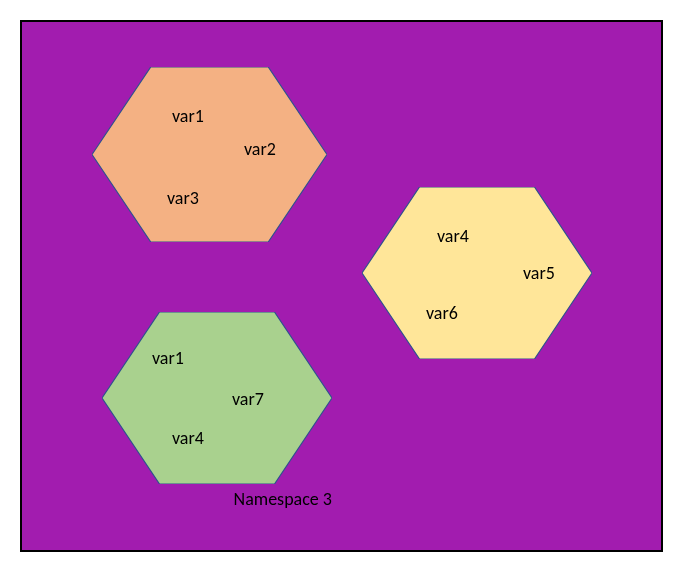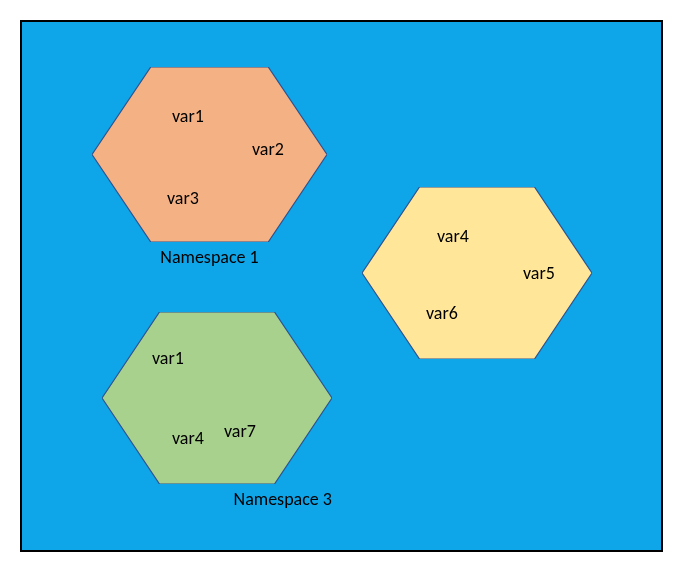--- a/index.html
+++ b/index.html
@@ -10,21 +10,21 @@
       height: 572px;
       position: relative;
     }
     .canvas {
       position: absolute;
       left: 20px;
       top: 20px;
       width: 643px;
       height: 532px;
       border: 2px solid #000;
-      background: #0ea5e9;
+      background: #a21caf;
     }
     .hexagon {
       position: absolute;
     }
     .hexagon svg {
       display: block;
     }
     .hex-label {
       position: absolute;
       font-size: 18px;
@@ -41,35 +41,34 @@
 </head>
 <body>
 
 <div class="canvas">
   <div id="hex-container">
       <div class="hexagon" style="left: 70px; top: 45px; width: 235px; height: 205px;">
         <svg width="235" height="175">
           <path d="M 58.75,0 L 176.25,0 L 235,87.5 L 176.25,175 L 58.75,175 L 0,87.5 Z" fill="#F4B183" stroke="#2E528F" stroke-width="1.2"></path>
         </svg>
         <span class="var" style="left: 80px; top: 38px;">var1</span>
-        <span class="var" style="left: 152px; top: 71px; margin-left: 8px;">var2</span>
+        <span class="var" style="left: 152px; top: 71px;">var2</span>
         <span class="var" style="left: 75px; top: 120px; text-align: center;">var3</span>
-        <div class="hex-label" style="top: 179px; left: 0px;">Namespace 1</div>
       </div>
       <div class="hexagon" style="left: 340px; top: 165px; width: 230px; height: 202px;">
         <svg width="230" height="172">
           <path d="M 57.5,0 L 172.5,0 L 230,86 L 172.5,172 L 57.5,172 L 0,86 Z" fill="#FFE699" stroke="#2E528F" stroke-width="1.2"></path>
         </svg>
         <span class="var" style="left: 75px; top: 38px;">var4</span>
         <span class="var" style="left: 161px; top: 75px;">var5</span>
         <span class="var" style="left: 64px; top: 115px;">var6</span>
       </div>
       <div class="hexagon" style="left: 80px; top: 290px; width: 230px; height: 202px;">
         <svg width="230" height="172">
           <path d="M 57.5,0 L 172.5,0 L 230,86 L 172.5,172 L 57.5,172 L 0,86 Z" fill="#A9D18E" stroke="#2E528F" stroke-width="1.2"></path>
         </svg>
         <span class="var" style="left: 50px; top: 35px;">var1</span>
-        <span class="var" style="left: 122px; top: 76px; margin-top: 32px;">var7</span>
+        <span class="var" style="left: 130px; top: 76px;">var7</span>
         <span class="var" style="left: 70px; top: 115px;">var4</span>
         <div class="hex-label" style="top: 176px; left: 0px; text-align: right;">Namespace 3</div>
       </div>
     </div>
 </div>
 
 </body></html>

